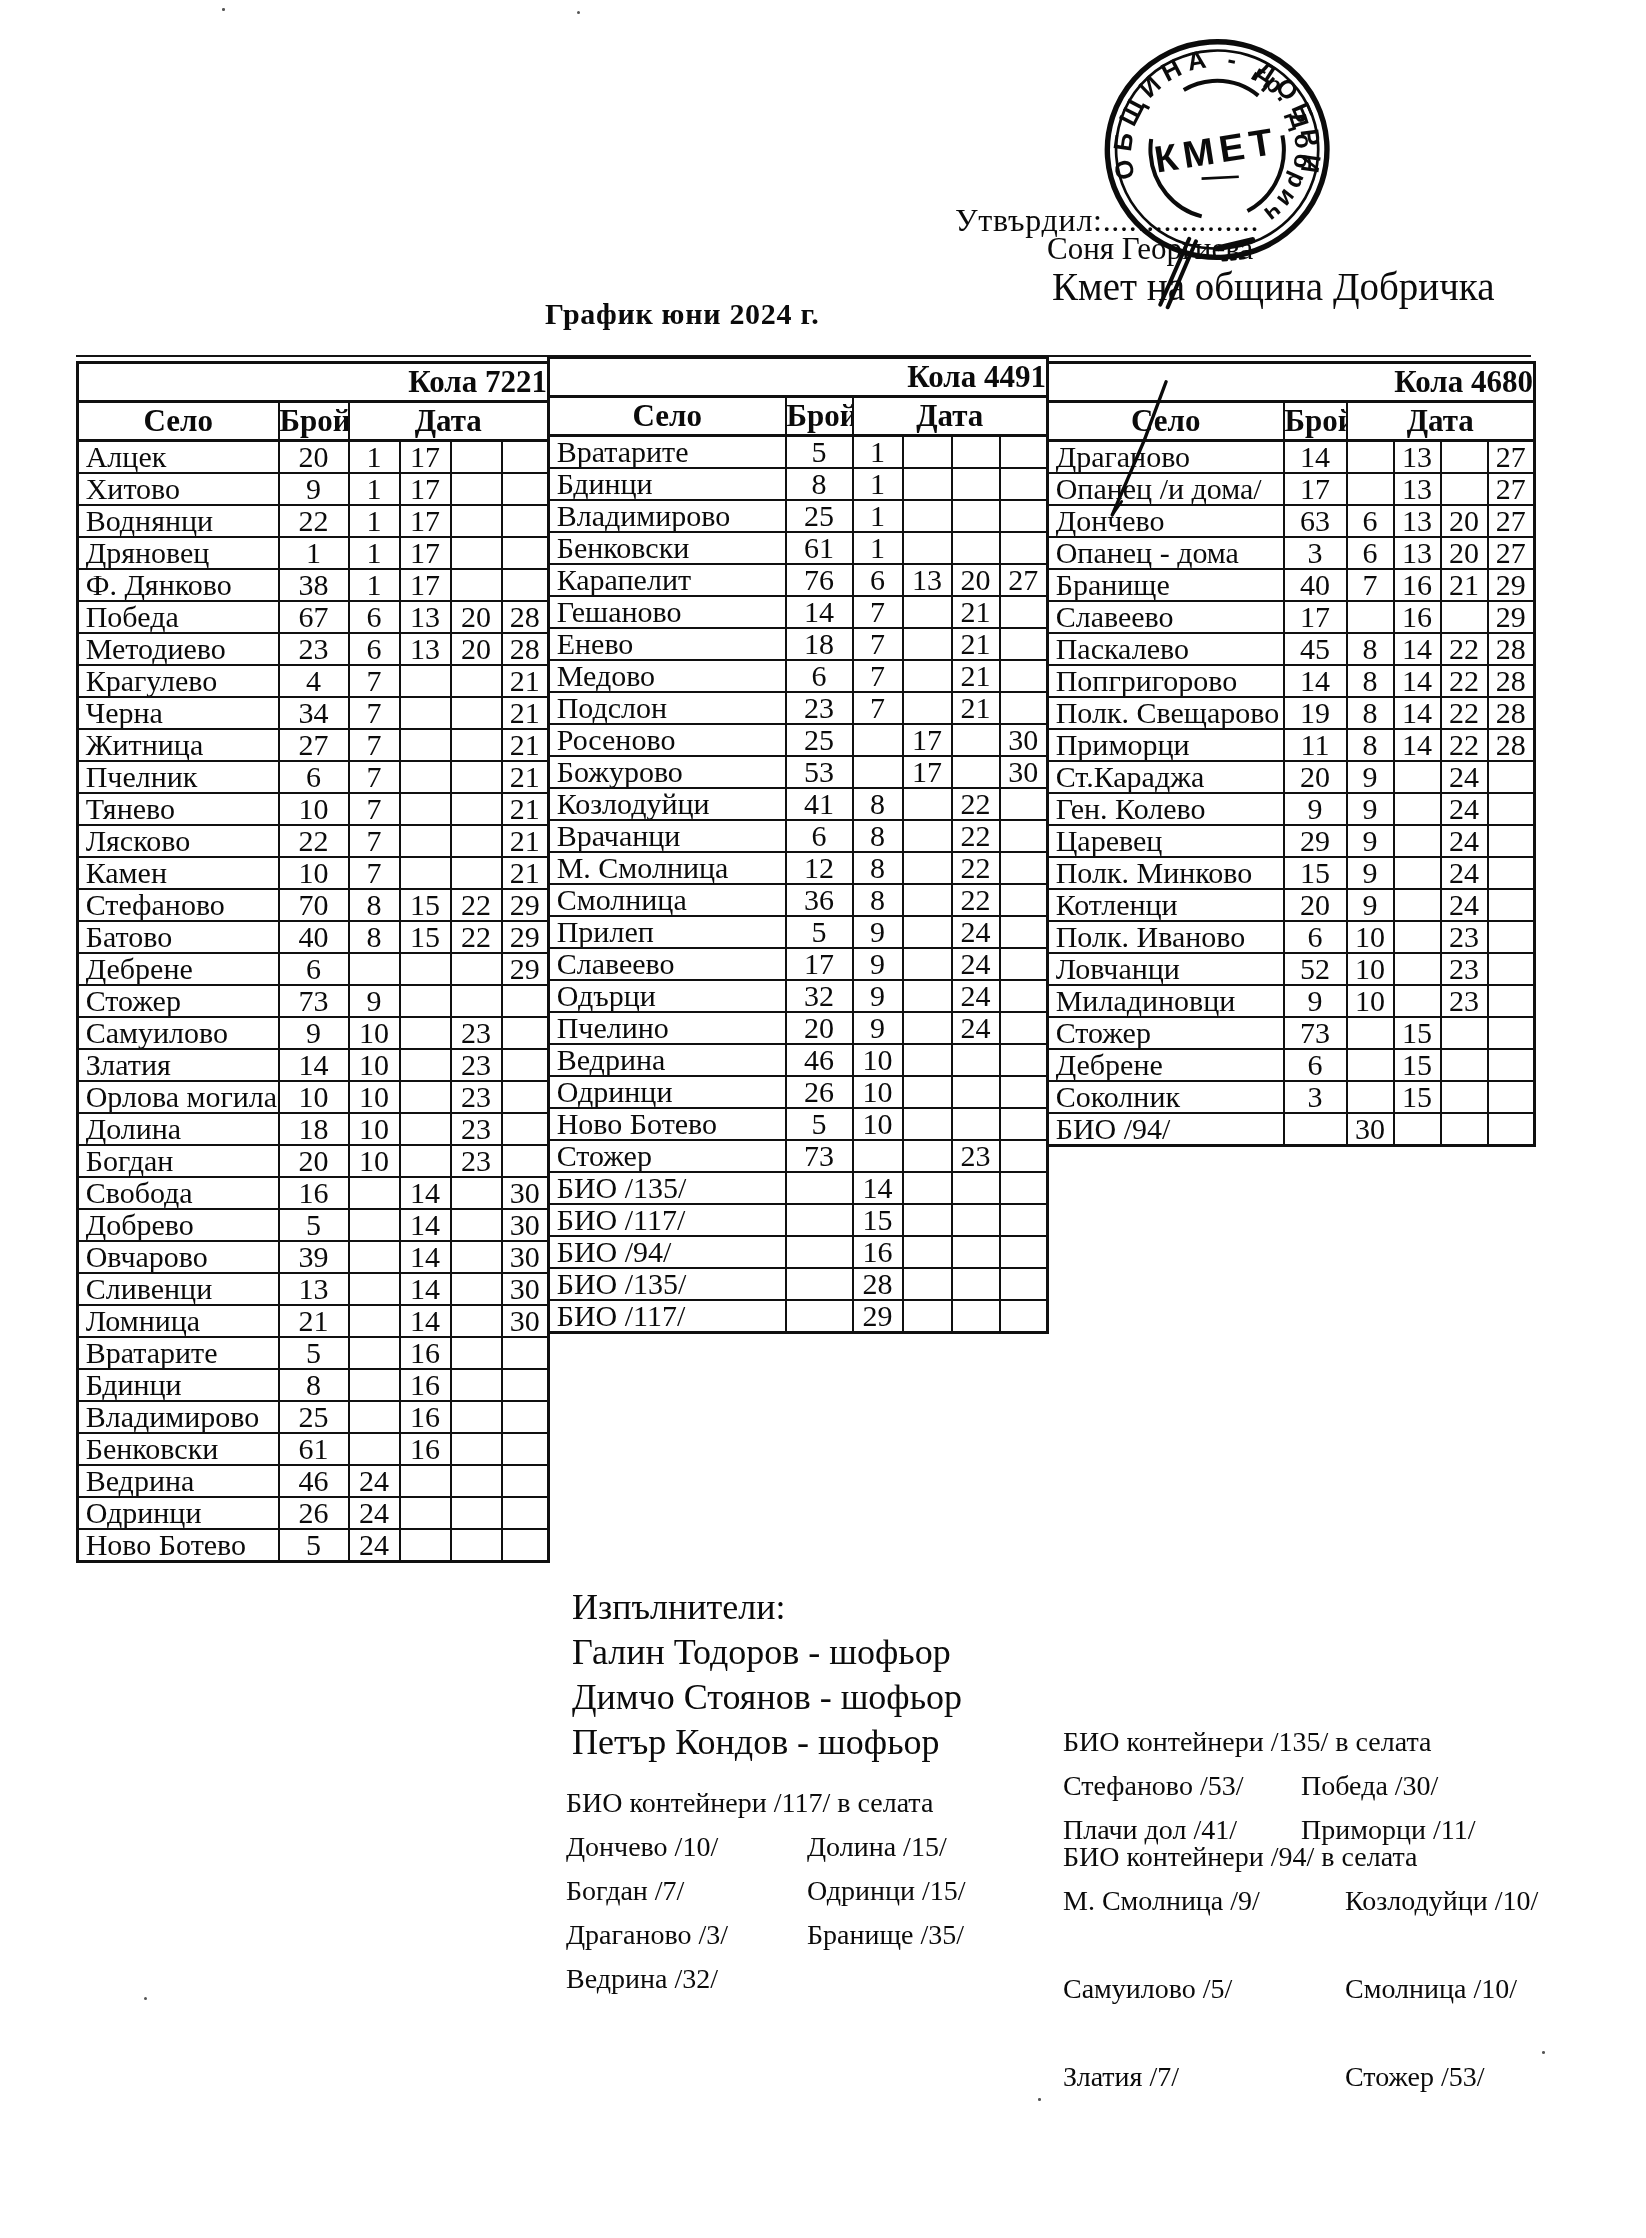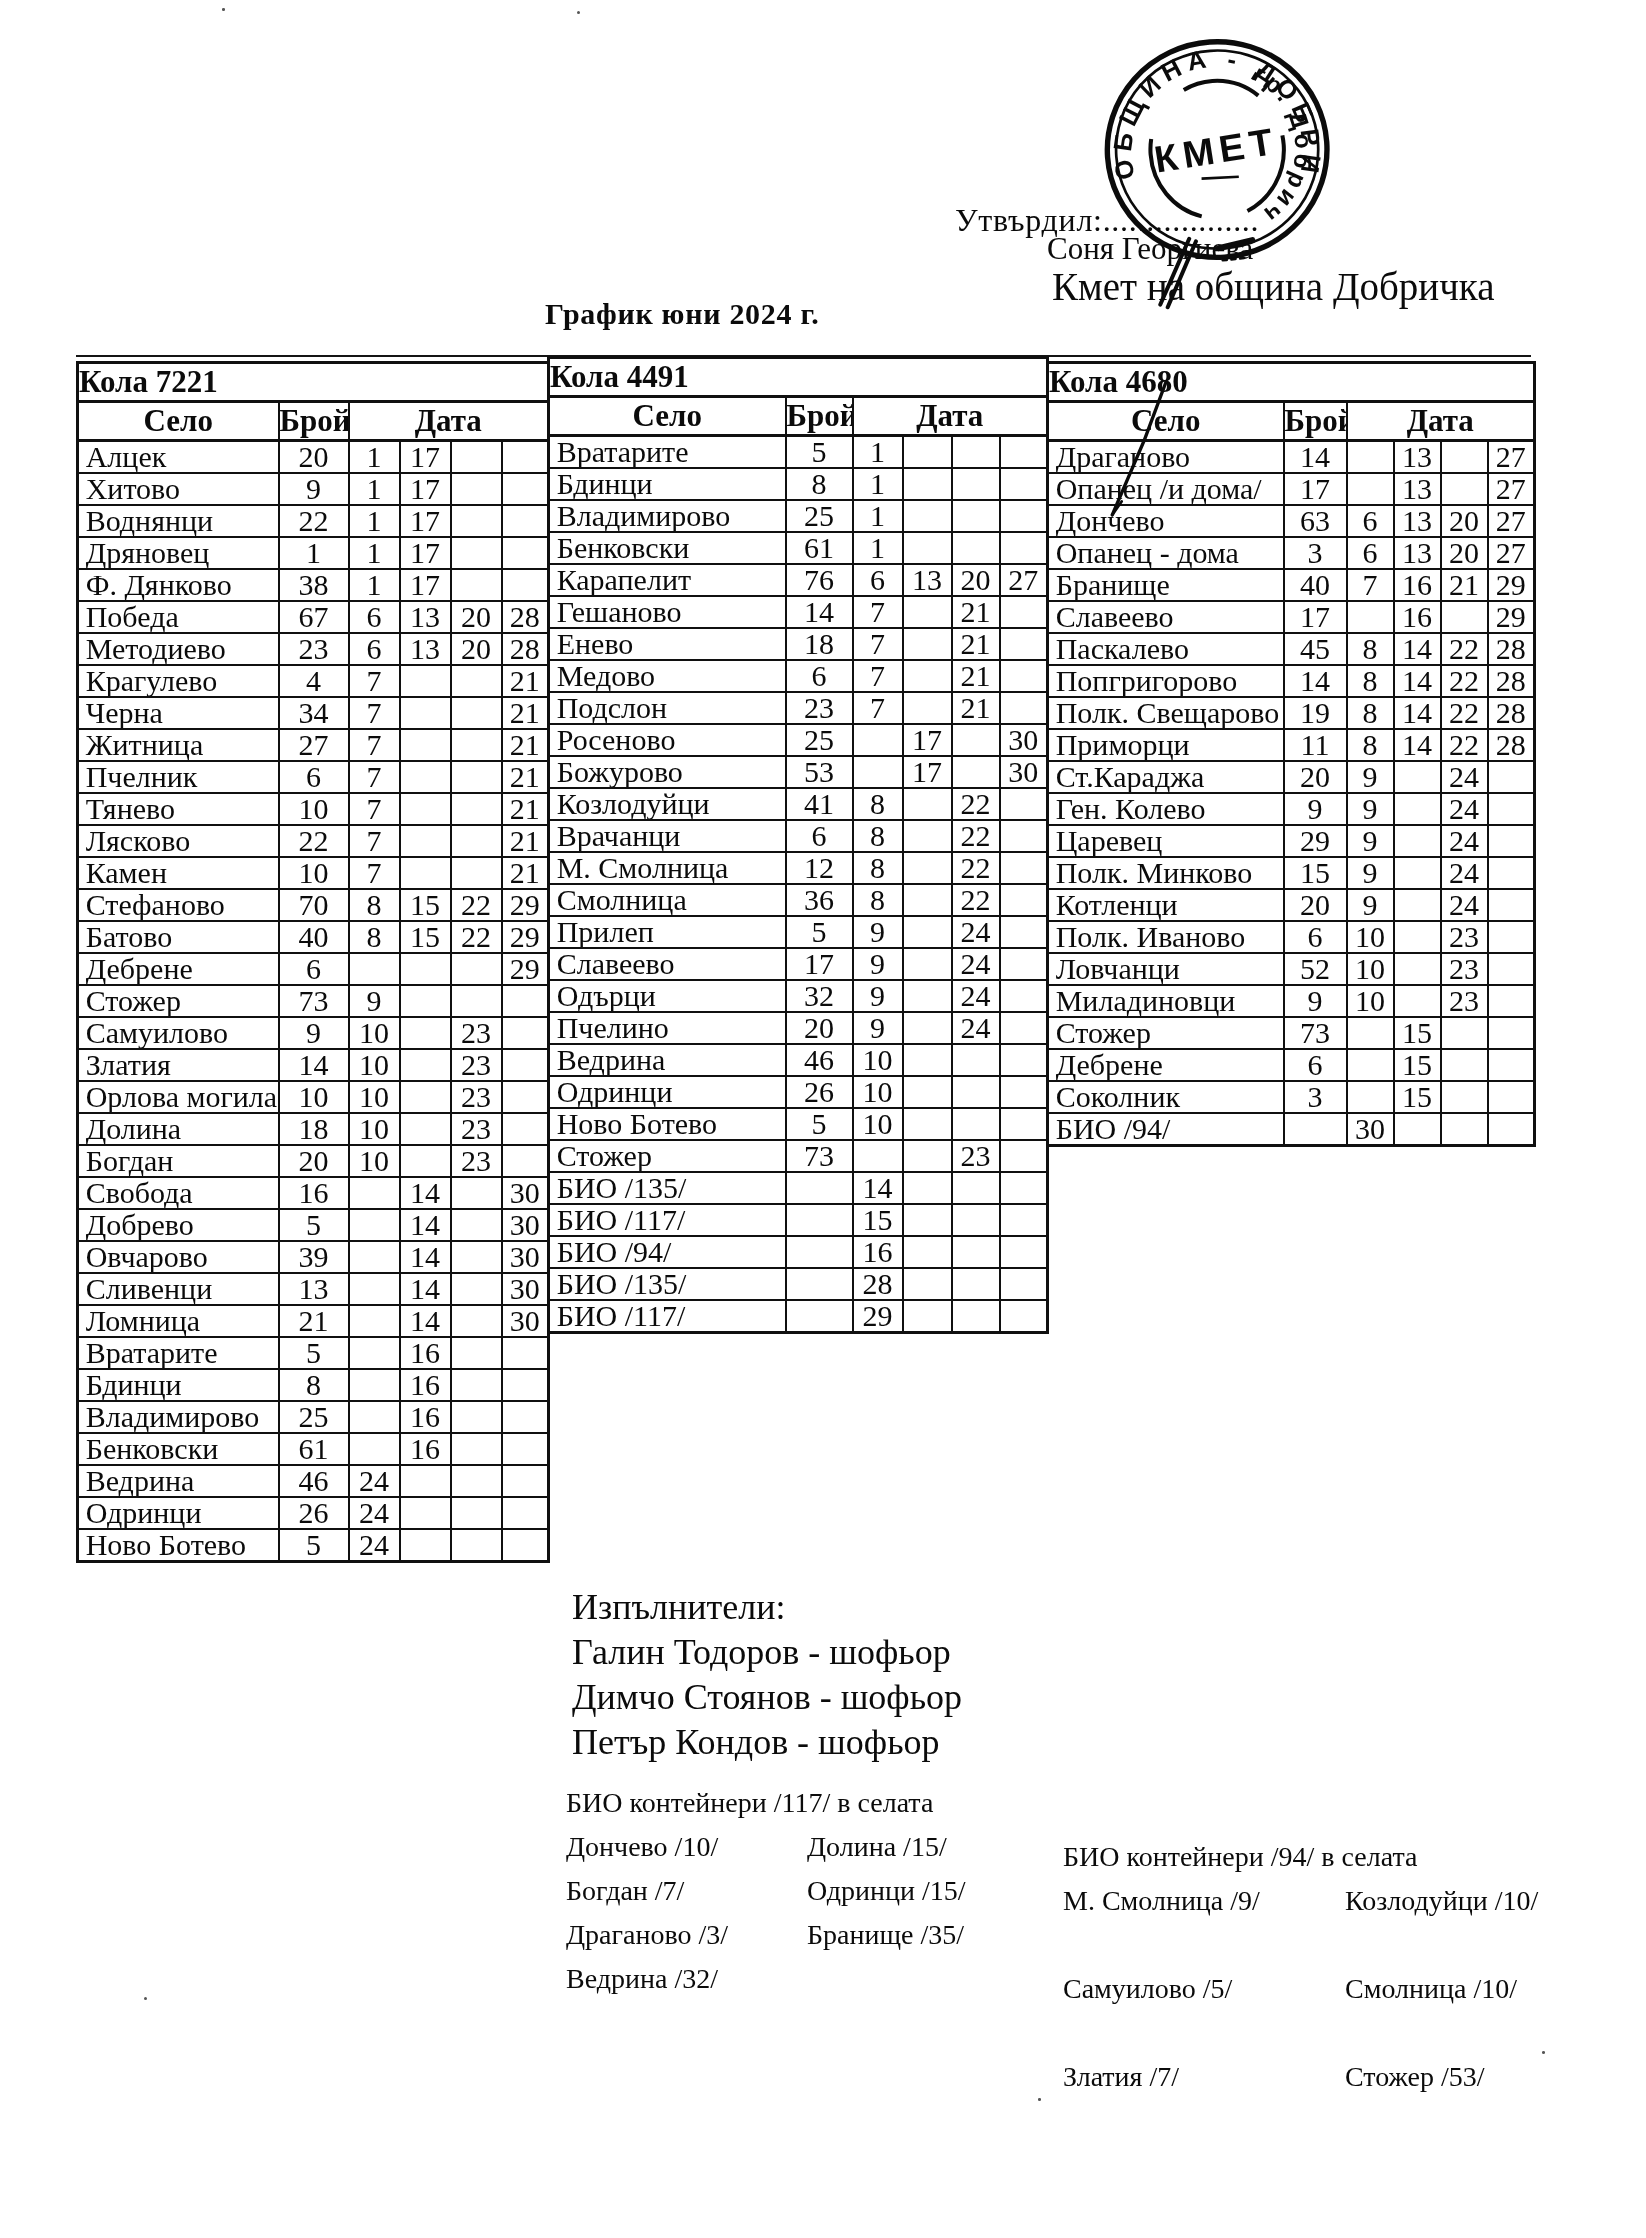--- a/index.html
+++ b/index.html
@@ -30,21 +30,21 @@
     background:#fff;
     border:3.4px solid #101010;
   }
   .tbl th,.tbl td{
     border:2px solid #101010;
     padding:0;
     overflow:hidden;
     white-space:nowrap;
     font-weight:normal;
   }
-  .tbl th.car{height:33px;font-size:31px;font-weight:bold;text-align:left;border-bottom:3.4px solid #101010;}
+  .tbl th.car{height:33px;font-size:31px;font-weight:bold;text-align:right;border-bottom:3.4px solid #101010;}
   .tbl tr.hdr2 th{height:31px;font-size:31px;font-weight:bold;text-align:center;border-bottom:3.4px solid #101010;}
   .tbl td{height:30px;font-size:30px;line-height:28px;}
   .tbl td.v{text-align:left;padding-left:6.7px;}
   .tbl td.n{text-align:center;}
   
   .execs{position:absolute;left:572px;top:1585px;font-size:36px;line-height:45px;}
   .bio{position:absolute;font-size:28px;line-height:44px;}
   .bio .grid{display:grid;}
   .bio-135{left:1063px;top:1720px;}
   .bio-135 .grid{grid-template-columns:238px auto;}
@@ -854,20 +854,29 @@
 
   <div class="execs">
     <div>Изпълнители:</div>
     <div id="executors-list">
         <div>Галин Тодоров - шофьор</div>
         <div>Димчо Стоянов - шофьор</div>
         <div>Петър Кондов - шофьор</div>
       </div>
   </div>
 
+  <div class="bio bio-135">
+    <div>БИО контейнери /135/ в селата</div>
+    <div class="grid" id="bio-grid-0">
+        <div>Стефаново /53/</div>
+        <div>Победа /30/</div>
+        <div>Плачи дол /41/</div>
+        <div>Приморци /11/</div>
+      </div>
+  </div>
   <div class="bio bio-117">
     <div>БИО контейнери /117/ в селата</div>
     <div class="grid" id="bio-grid-1">
         <div>Дончево /10/</div>
         <div>Долина /15/</div>
         <div>Богдан /7/</div>
         <div>Одринци /15/</div>
         <div>Драганово /3/</div>
         <div>Бранище /35/</div>
         <div>Ведрина /32/</div>

